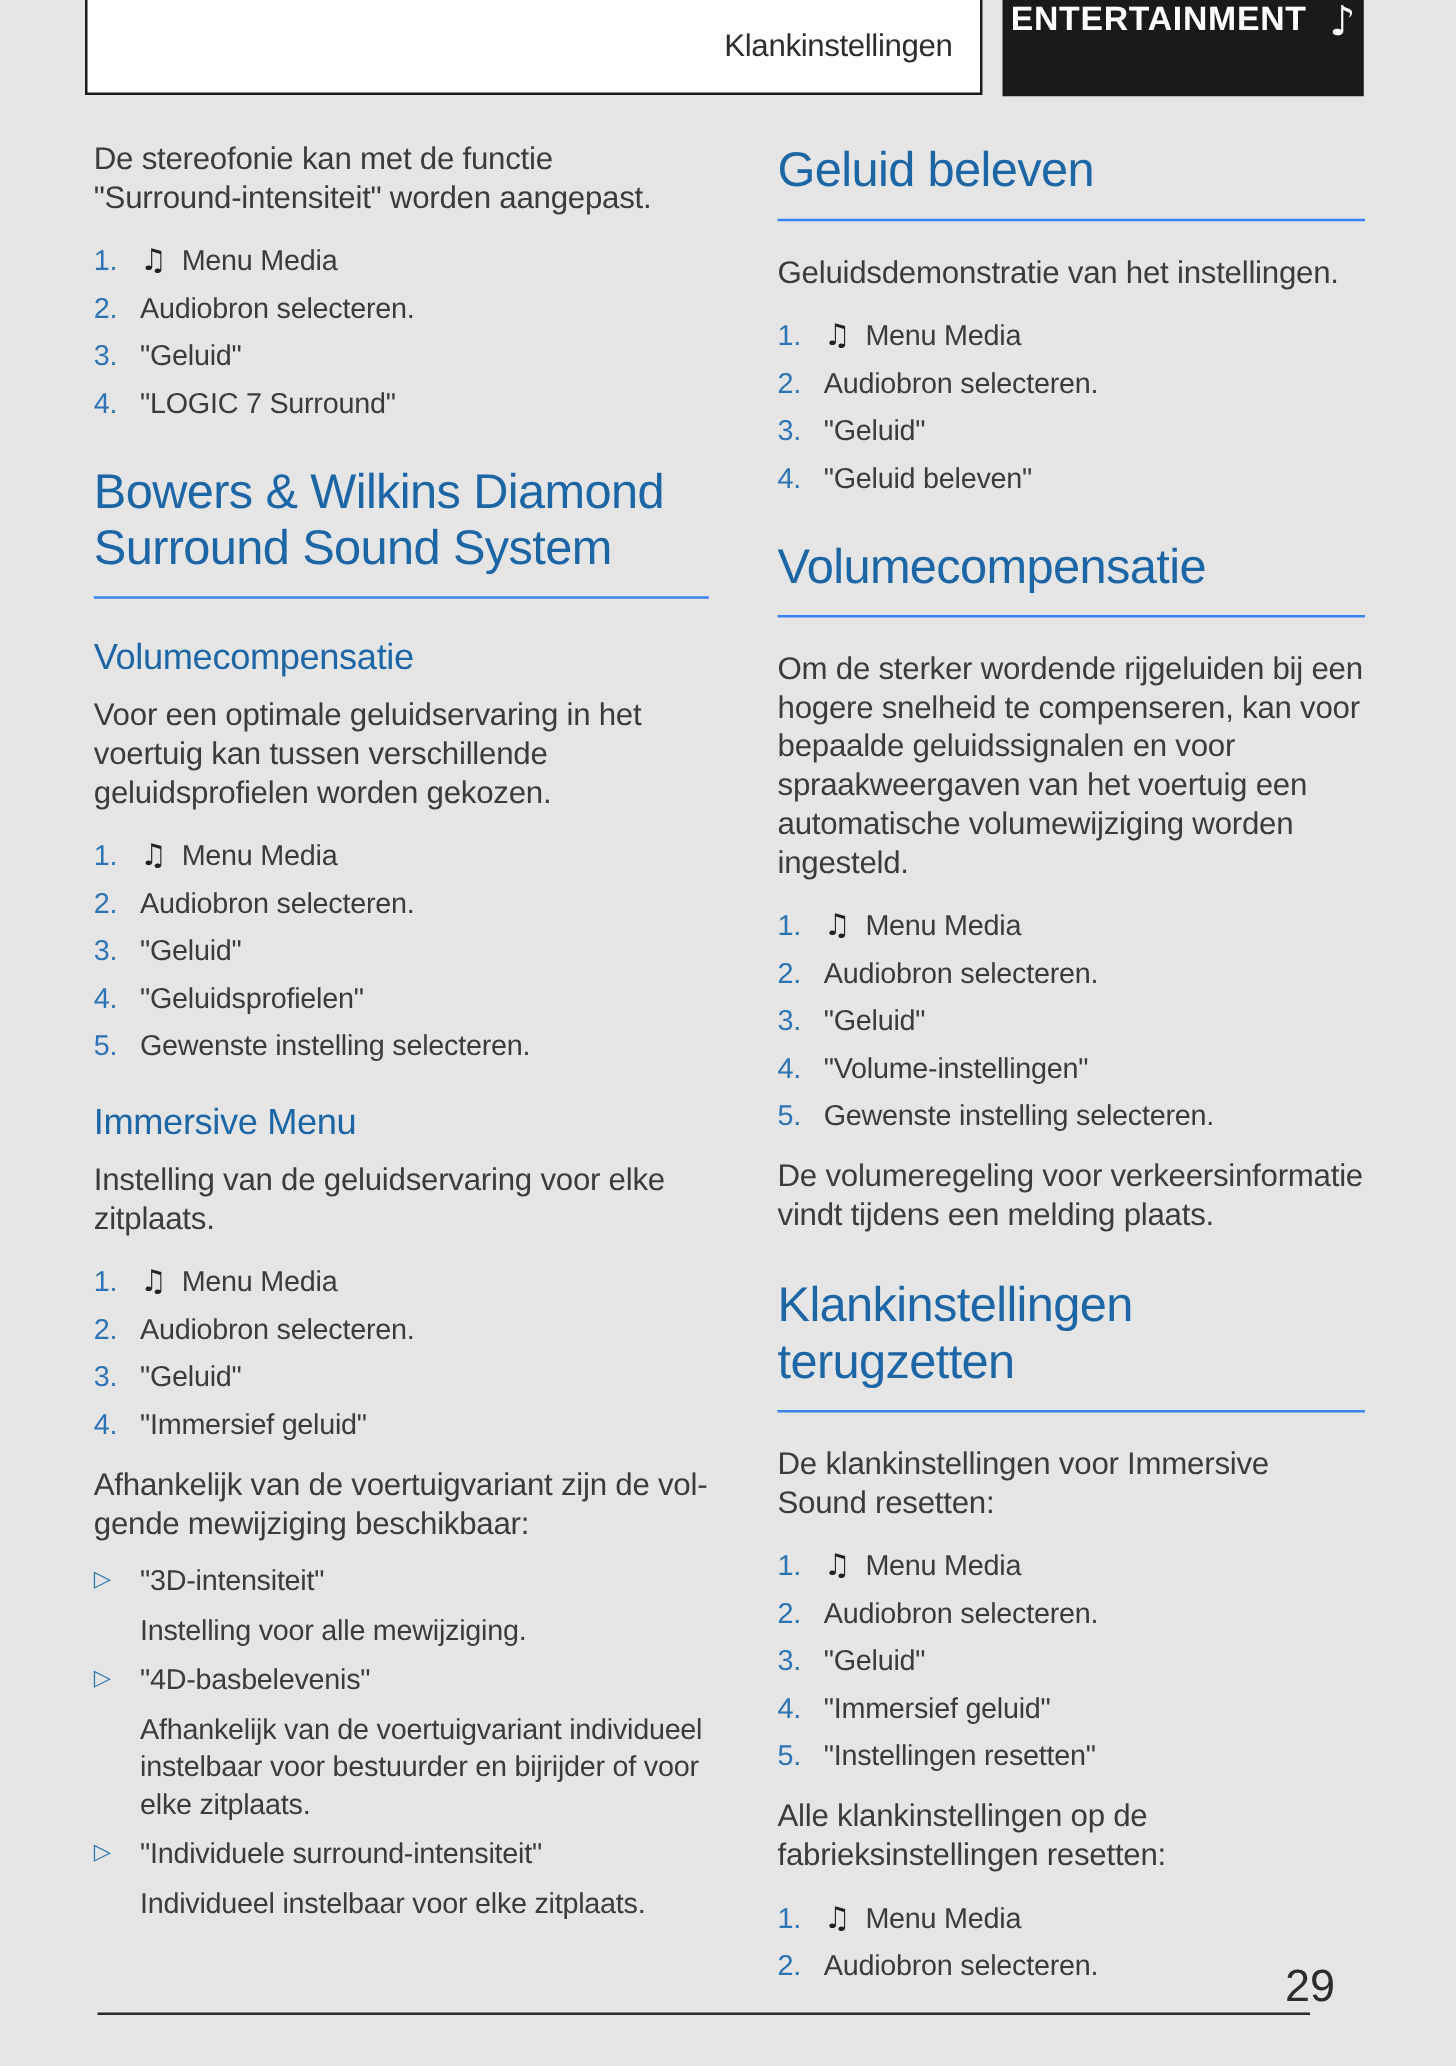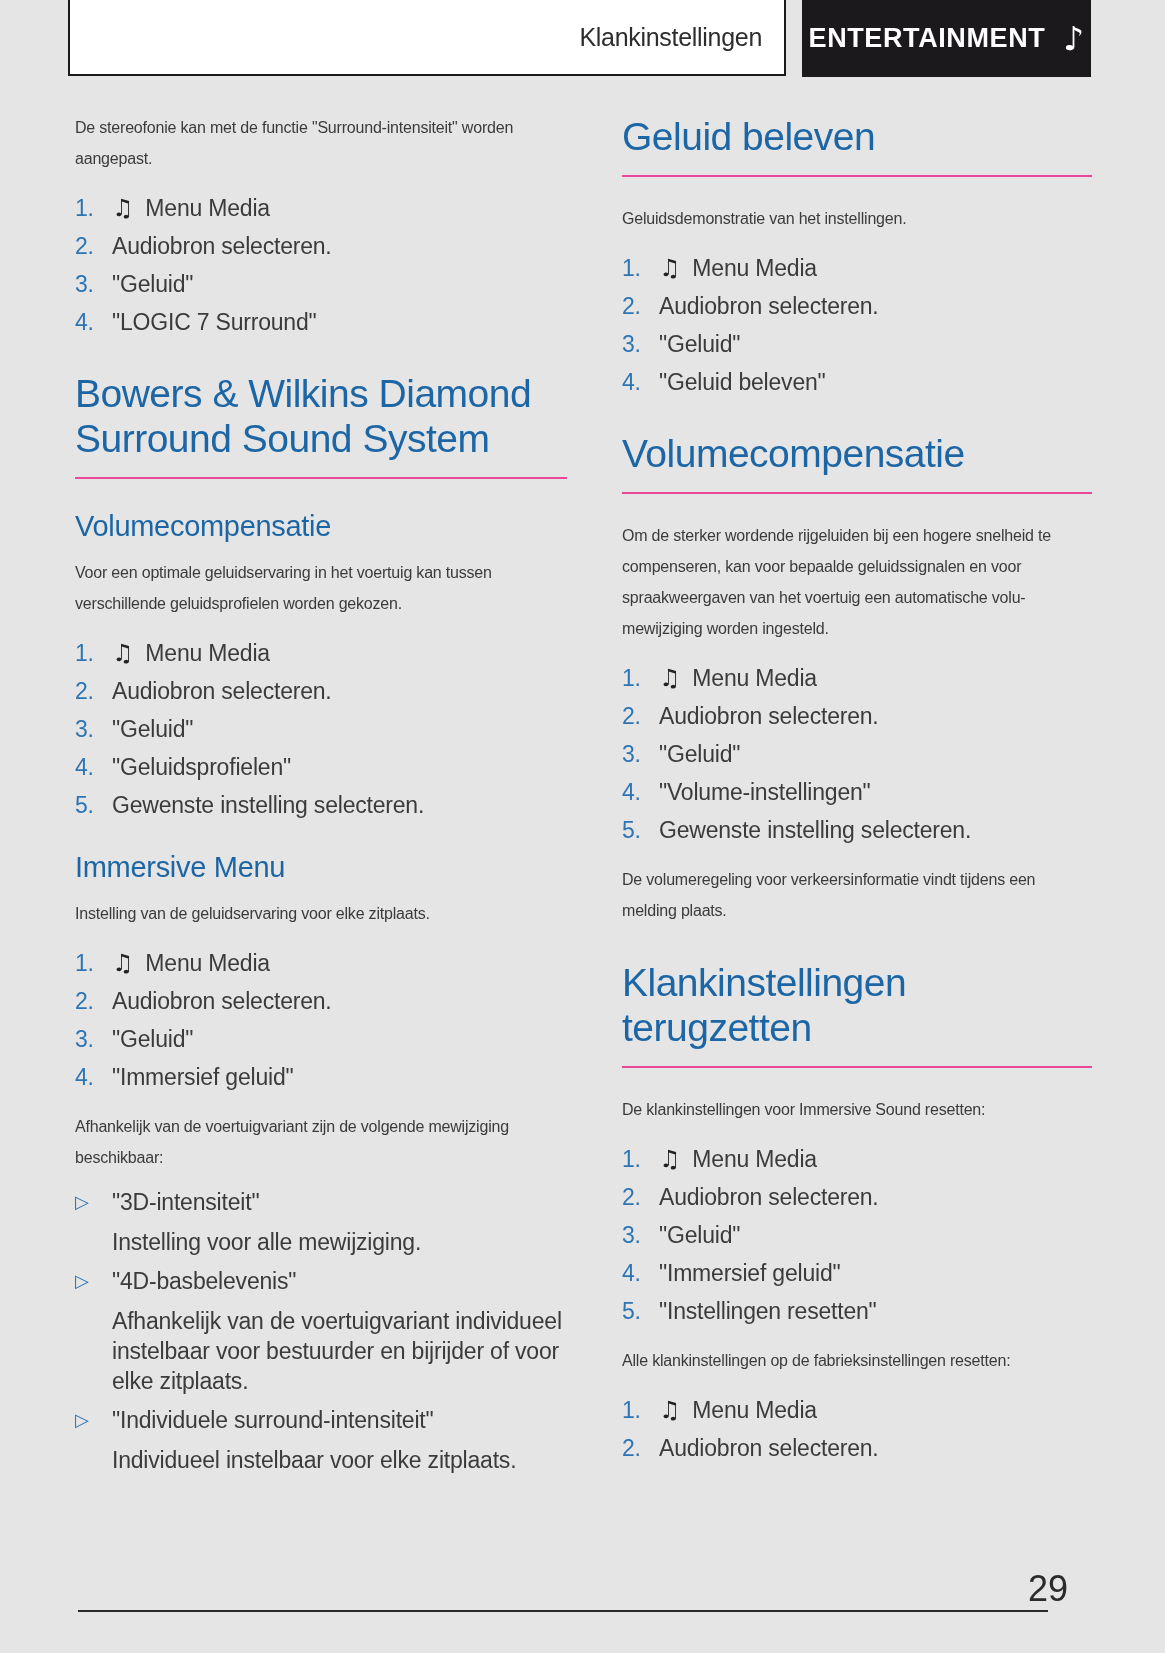--- a/index.html
+++ b/index.html
@@ -4,32 +4,32 @@
 <style>
   html,body{margin:0;padding:0;background:#ffffff;}
   .page{position:relative;width:1165px;height:1653px;background:#e5e5e5;overflow:hidden;
         font-family:"Liberation Sans",sans-serif;color:#3b3b3b;padding-left:40px;}
 
   
   .crumb-box{position:absolute;left:68px;top:-2px;width:718px;height:78px;box-sizing:border-box;
              border:2px solid #1a1a1a;display:flex;align-items:center;justify-content:flex-end;
              padding-right:22px;font-size:25px;color:#2d2d2d;letter-spacing:-0.3px;background:#fff;}
   .section-tab{position:absolute;left:802px;top:0;width:289px;height:77px;background:#1c191d;
-               color:#fff;display:flex;align-items:center;justify-content:center;gap:18px;}
+               color:#fff;display:flex;align-items:flex-start;justify-content:center;gap:18px;}
   .section-label{font-size:27px;font-weight:bold;letter-spacing:0.6px;}
   .hnote{font-family:"DejaVu Sans",sans-serif;font-size:33px;line-height:1;}
 
   
   .col{position:absolute;top:112px;}
   .col-left{left:75px;width:492px;}
   .col-right{left:622px;width:470px;}
 
-  p.body{font-size:16px;line-height:31px;letter-spacing:-0.2px;margin:0 0 10px 0;hyphens:manual;}
+  p.body{font-size:25px;line-height:31px;letter-spacing:-0.2px;margin:0 0 10px 0;hyphens:manual;}
   h1.sec{font-size:39px;line-height:45px;font-weight:400;color:#1d66a6;letter-spacing:-0.5px;
-         margin:34px 0 26px 0;padding-bottom:16px;border-bottom:2px solid #ec4899;}
+         margin:34px 0 26px 0;padding-bottom:16px;border-bottom:2px solid #3b82f6;}
   h1.first{margin-top:2px;}
   h2.sub{font-size:29px;line-height:34px;font-weight:400;color:#1d66a6;letter-spacing:-0.3px;margin:30px 0 14px 0;}
 
   .steps{margin:19px 0 19px 0;}
   .step{display:flex;margin-bottom:8px;font-size:23px;line-height:30px;letter-spacing:-0.2px;}
   .num{color:#2d74b4;width:37px;flex:none;}
   .mnote{font-family:"DejaVu Sans",sans-serif;color:#222;margin-right:12px;font-size:24px;}
 
   .bullets{margin-top:14px;}
   .bullet{display:flex;font-size:23px;line-height:30px;letter-spacing:-0.2px;}

